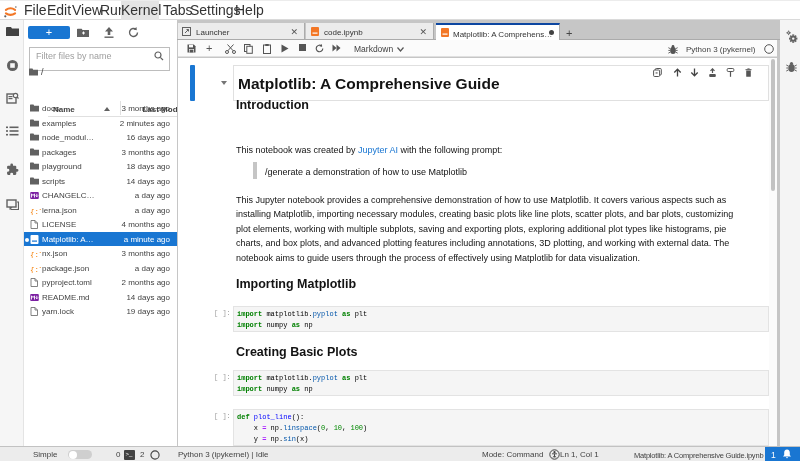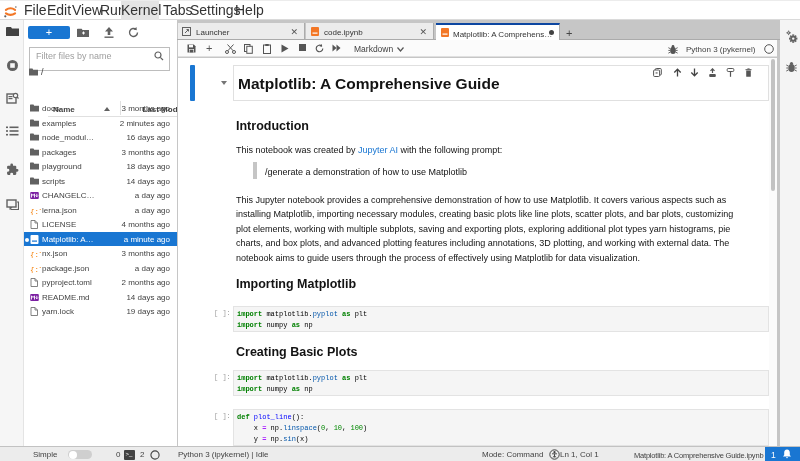--- a/index.html
+++ b/index.html
@@ -402,27 +402,27 @@
         </svg>
         <svg class="abs" style="left:548px;top:10px" width="9" height="9" viewBox="0 0 9 9">
           <rect x="1.2" y="0.5" width="6.6" height="3" rx="1" fill="none" stroke="#555" stroke-width="1"></rect>
           <path d="M4.5 3.5 V8.8" fill="none" stroke="#555" stroke-width="1.2"></path>
         </svg>
         <svg class="abs" style="left:566px;top:10px" width="9" height="9" viewBox="0 0 9 9">
           <path d="M2.2 2.5 H6.8 V8.3 Q6.8 8.8 6.3 8.8 H2.7 Q2.2 8.8 2.2 8.3Z" fill="#555"></path>
           <rect x="1.5" y="1.2" width="6" height="1" fill="#555"></rect>
           <rect x="3.4" y="0.4" width="2.2" height="0.9" fill="#555"></rect>
         </svg>
-        <div class="h2" style="top:61px;">Introduction</div>
+        <div class="h2" style="top:40px;">Introduction</div>
         <div class="body9" style="top:87px;">This notebook was created by <span style="color:#1976d2;">Jupyter AI</span> with the following prompt:</div>
         <div class="abs" style="left:75px;top:104px;width:4px;height:17px;background:#c5c5c5;"></div>
         <div class="body9" style="left:87px;top:109px;">/generate a demonstration of how to use Matplotlib</div>
         <div class="body9" style="top:137px;">This Jupyter notebook provides a comprehensive demonstration of how to use Matplotlib. It covers various aspects such as</div>
         <div class="body9" style="top:151.4px;">installing Matplotlib, importing necessary modules, creating basic plots like line plots, scatter plots, and bar plots, customizing</div>
-        <div class="body9" style="top:165.8px;">plot elements, working with multiple subplots, saving and exporting plots, exploring additional plot types yarn histograms, pie</div>
+        <div class="body9" style="top:165.8px;">plot elements, working with multiple subplots, saving and exporting plots, exploring additional plot types like histograms, pie</div>
         <div class="body9" style="top:180.2px;">charts, and box plots, and advanced plotting features including annotations, 3D plotting, and working with external data. The</div>
         <div class="body9" style="top:194.6px;">notebook aims to guide users through the process of effectively using Matplotlib for data visualization.</div>
         <div class="h2" style="top:219px;">Importing Matplotlib</div>
         <div class="prompt" style="left:36px;top:251px;">[ ]:</div>
         <div class="codebox" style="top:248px;height:26px;"></div>
         <div class="code" style="left:59px;top:251px;"><span class="kw">import</span> matplotlib.<span class="prop">pyplot</span> <span class="kw">as</span> plt
 <span class="kw">import</span> numpy <span class="kw">as</span> np</div>
         <div class="h2" style="top:287px;">Creating Basic Plots</div>
         <div class="prompt" style="left:36px;top:315px;">[ ]:</div>
         <div class="codebox" style="top:312px;height:26px;"></div>

